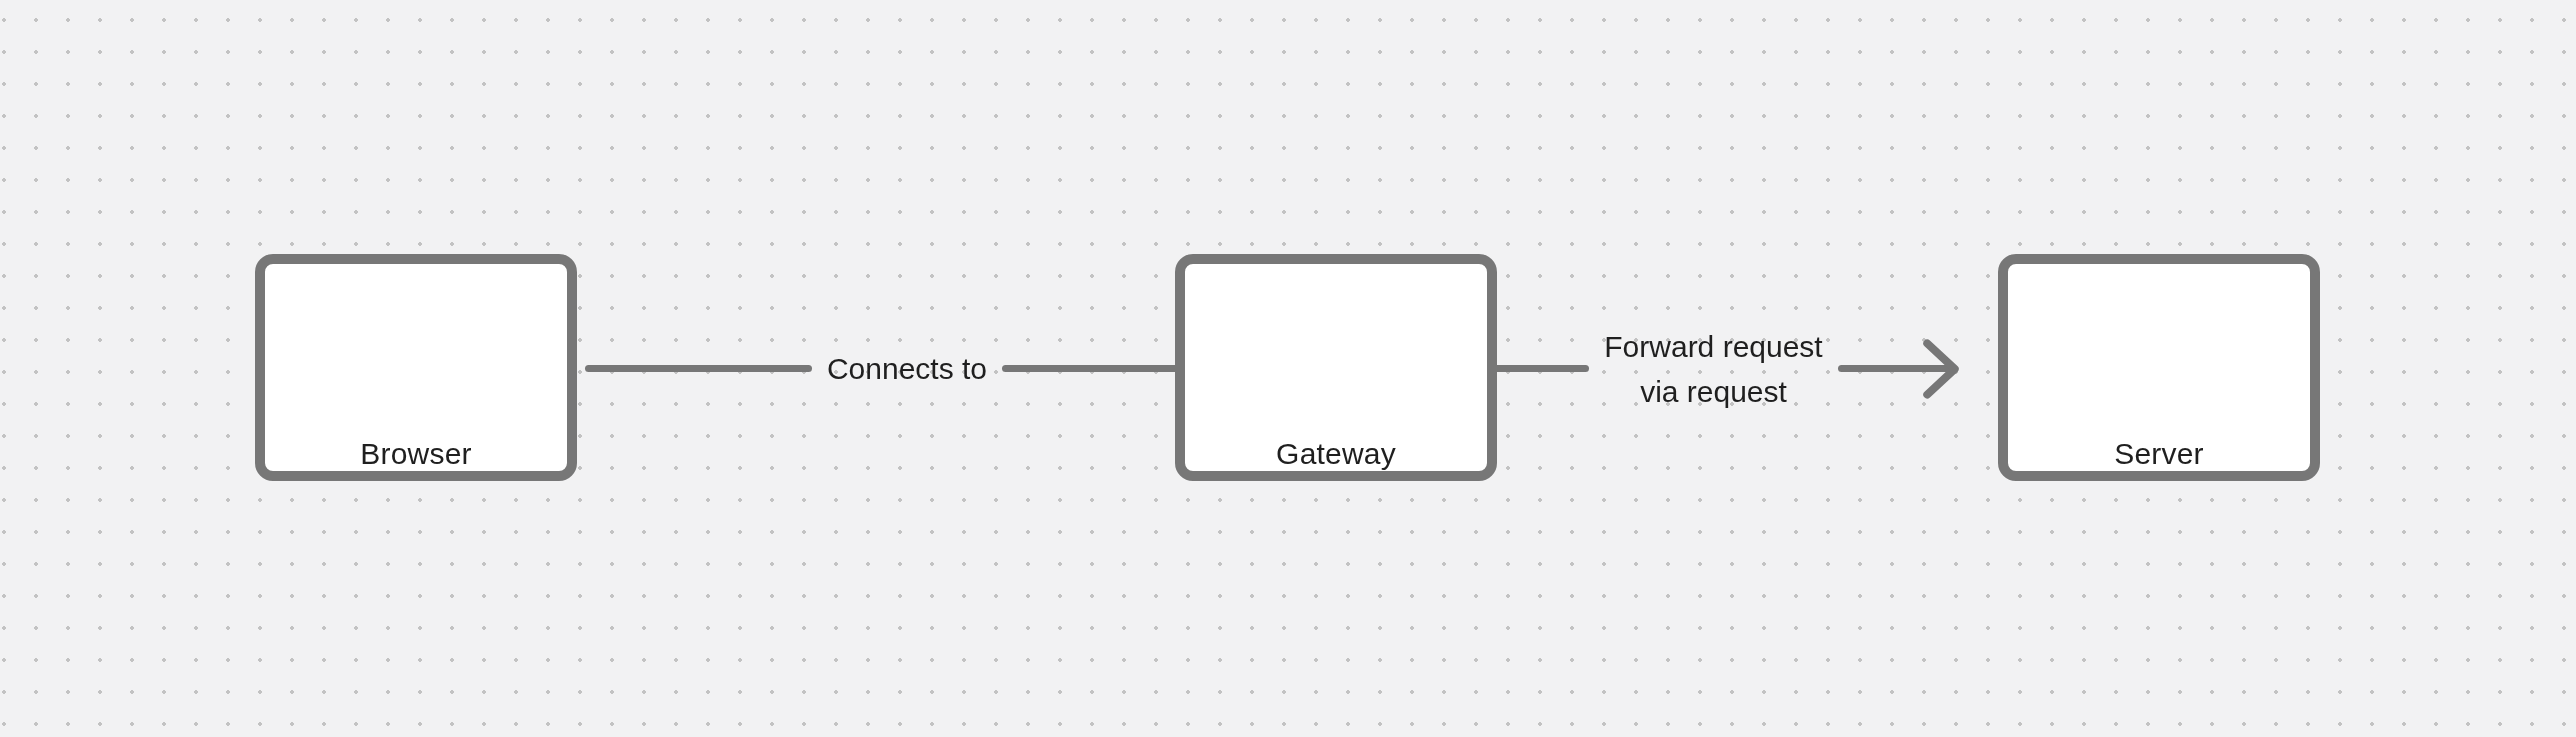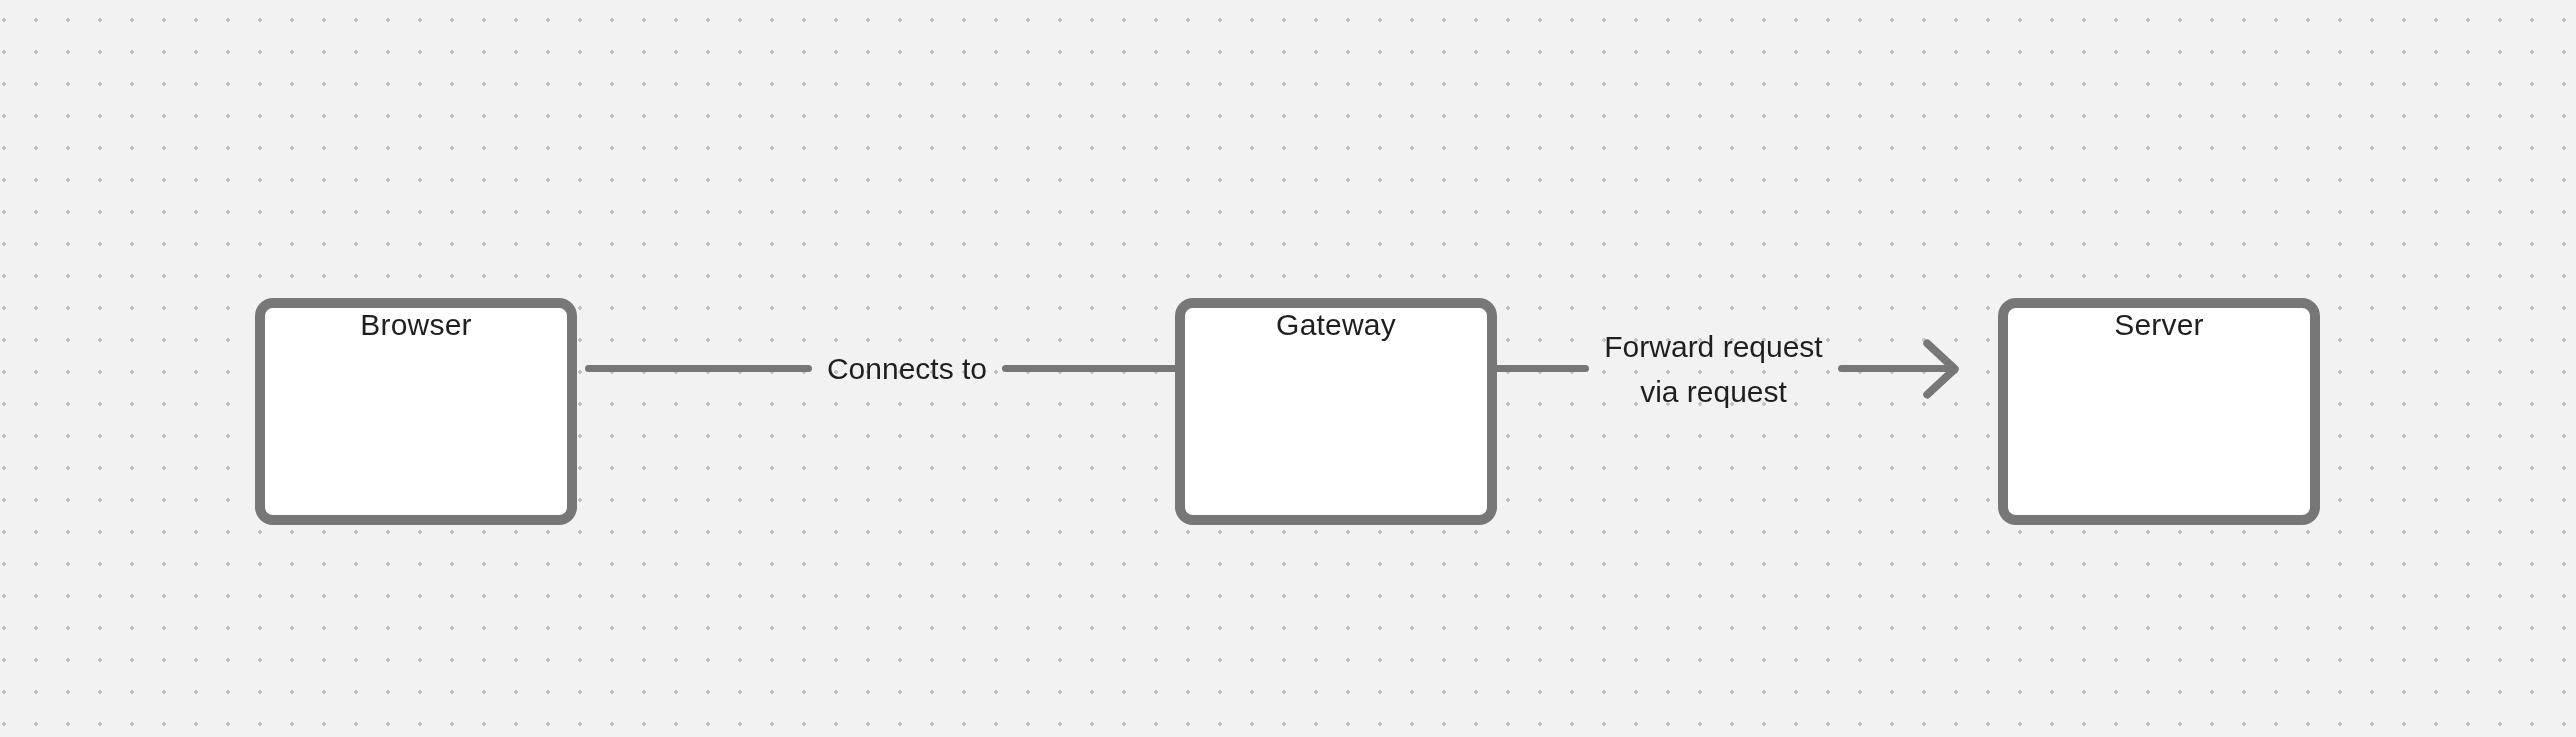--- a/index.html
+++ b/index.html
@@ -26,23 +26,22 @@
 
   .node {
     position: absolute;
     top: 254px;
     width: 322px;
     height: 227px;
     background: var(--node-fill);
     border: 10px solid var(--stroke);
     border-radius: 18px;
     display: flex;
-    align-items: flex-start;
+    align-items: flex-end;
     justify-content: center;
-    margin-top: 44px;
   }
   .node-label {
     font-size: 30px;
     color: var(--text);
     letter-spacing: 0.2px;
     white-space: nowrap;
   }
   #node-browser { left: 255px; }
   #node-gateway { left: 1175px; }
   #node-server  { left: 1998px; }

